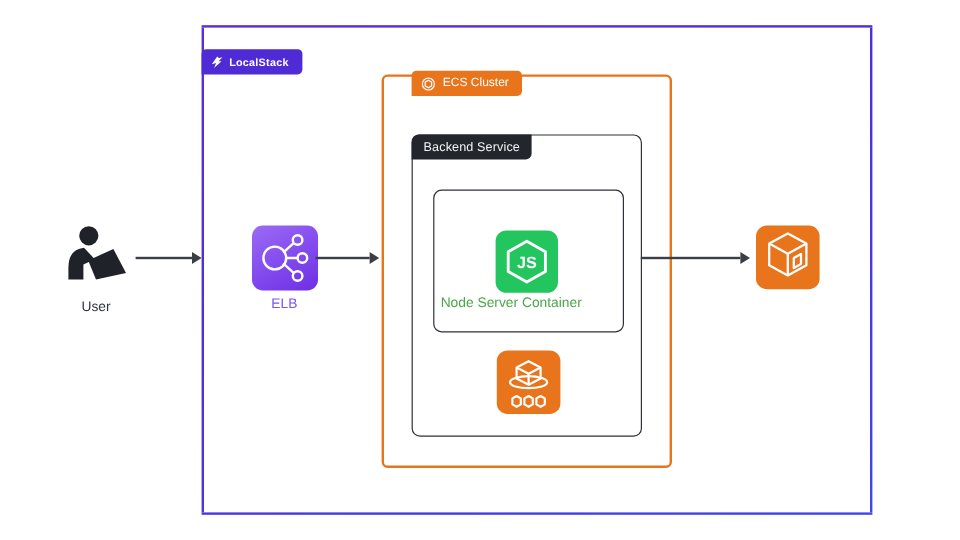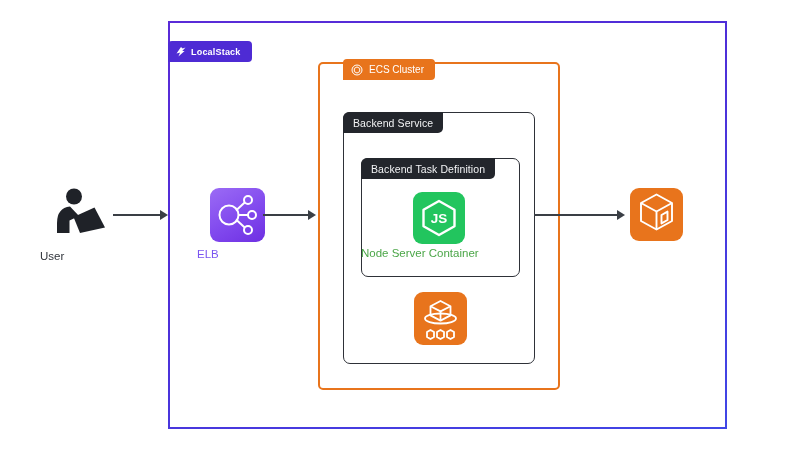--- a/index.html
+++ b/index.html
@@ -33,21 +33,21 @@
   
   .icon-card{position:absolute;border-radius:9px;display:flex;align-items:center;justify-content:center;}
   .elb-card{left:210px;top:188px;width:55px;height:54px;
     background:linear-gradient(150deg,#9B6BF5 0%,#8149EE 55%,#6E2FE2 100%);}
   .node-card{left:413px;top:192px;width:52px;height:52px;background:#22c55e;}
   .ecs-card{left:414px;top:292px;width:53px;height:53px;background:#E8741C;}
   .ecr-card{left:630px;top:188px;width:53px;height:53px;background:#E8741C;}
   .user-figure{position:absolute;left:54px;top:186px;width:52px;height:50px;}
 
   
-  .caption{position:absolute;font-size:11.5px;}
+  .caption{position:absolute;text-align:center;font-size:11.5px;}
   .cap-user{left:40px;top:250px;width:80px;color:#30343B;}
   .cap-elb{left:197px;top:248px;width:80px;color:#7A55F0;}
   .cap-node{left:361px;top:247px;width:130px;color:#4BA648;}
   .cap-ecr{left:596px;top:250px;width:121px;color:#E8741C;}
 
   
   .arrow{position:absolute;height:2px;background:#3A3F45;}
   .arrow::after{content:"";position:absolute;right:-8px;top:-4px;width:0;height:0;
     border-left:8px solid #3A3F45;border-top:5px solid transparent;border-bottom:5px solid transparent;}
   .arrow-1{left:113px;top:214px;width:47px;}
@@ -81,23 +81,20 @@
     </span>
     <span>ECS Cluster</span>
   </div>
 
   <div class="service-box"></div>
   <div class="dark-label service-label">
     <span>Backend Service</span>
   </div>
 
   <div class="task-box"></div>
-  <div class="dark-label task-label">
-    <span>Backend Task Definition</span>
-  </div>
 
   <div class="user-figure">
     <svg width="52" height="50" viewBox="0 0 52 48" fill="#1F2228">
       <circle cx="20" cy="9.5" r="8"></circle>
       <path d="M3 46 V36 Q3 21 16 19.5 L25 29 L15.5 33.5 V46 Z"></path>
       <path d="M19.5 30 L40.5 20.5 L51 40.5 L26 46 Z"></path>
     </svg>
   </div>
   <div class="caption cap-user">User</div>
 

